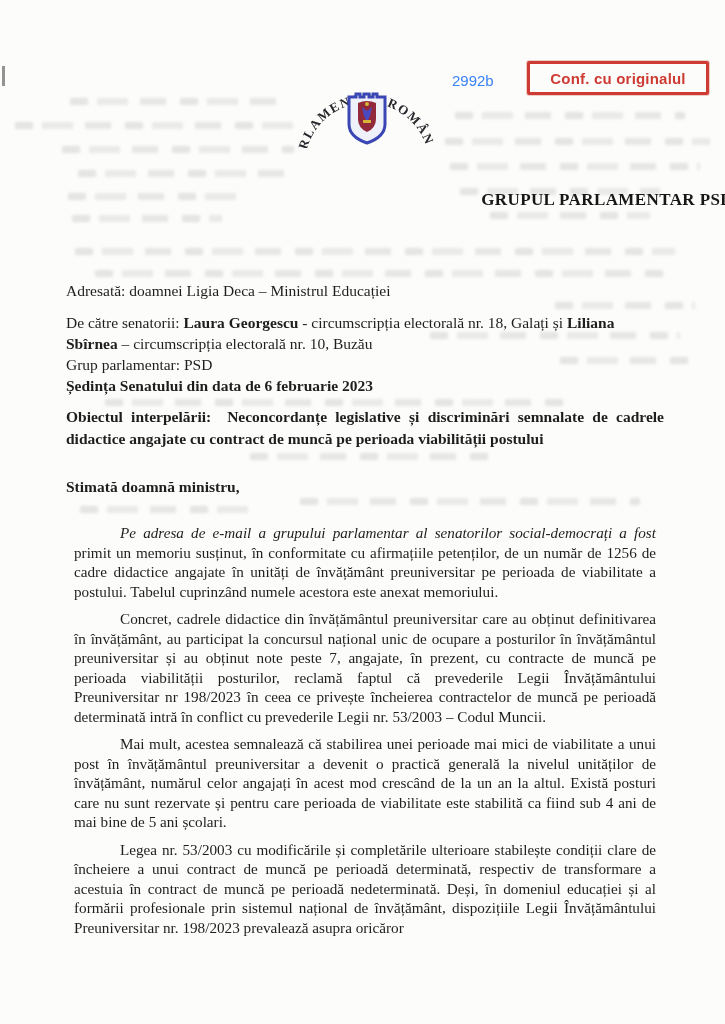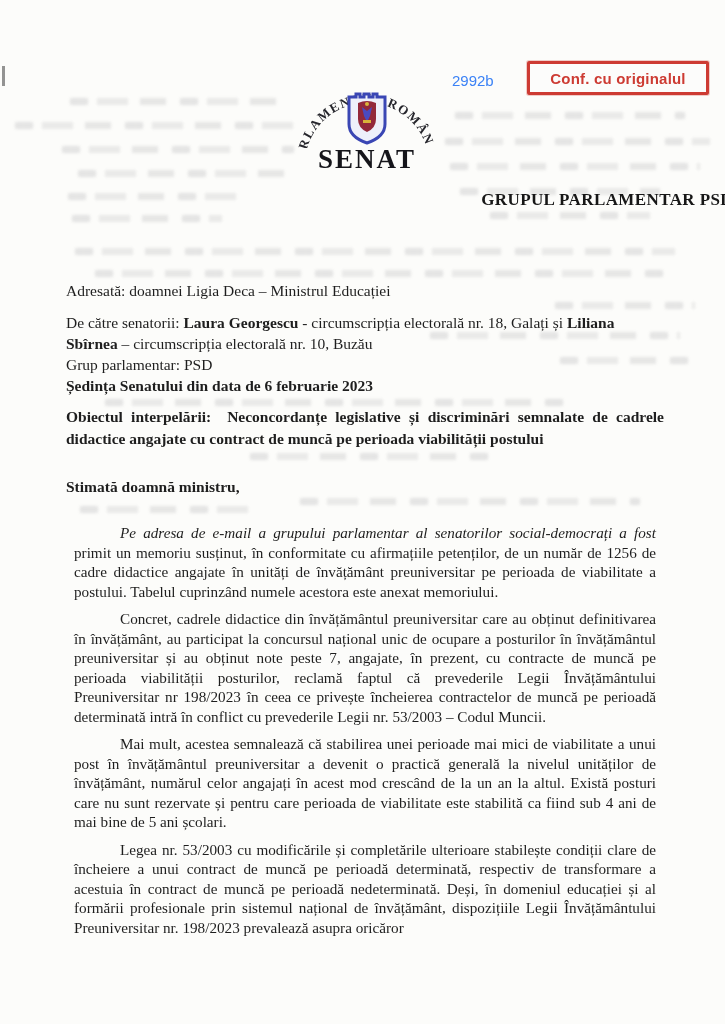--- a/index.html
+++ b/index.html
@@ -110,21 +110,20 @@
         <textPath href="#arcPath" startOffset="50%" text-anchor="middle">PARLAMENTUL ROMÂNIEI</textPath>
       </text>
       <g>
         <path d="M53,21 h7 v-3 h4 v3 h4 v-3 h5 v3 h4 v-3 h4 v3 h8 v27 q0,13 -18,19 q-18,-6 -18,-19 z" fill="#eef0fa" stroke="#3a46b4" stroke-width="3"></path>
         <path d="M62,27 q9,-4 18,0 v16 q0,9 -9,13 q-9,-4 -9,-13 z" fill="#93283a"></path>
         <path d="M66,31 l5,4 5,-4 -2,9 -3,6 -3,-6 z" fill="#4a4ac0"></path>
         <rect x="67" y="44" width="8" height="3" fill="#d9b43a"></rect>
         <circle cx="71" cy="28" r="2" fill="#d9b43a"></circle>
       </g>
     </svg>
-    <div class="senat">SENAT</div>
   </div>
 
   <div class="doc-num">2992b</div>
 
   <div class="stamp">
     <span>Conf. cu originalul</span>
   </div>
 
   <div class="title-line title-group">GRUPUL PARLAMENTAR PSD</div>
 

